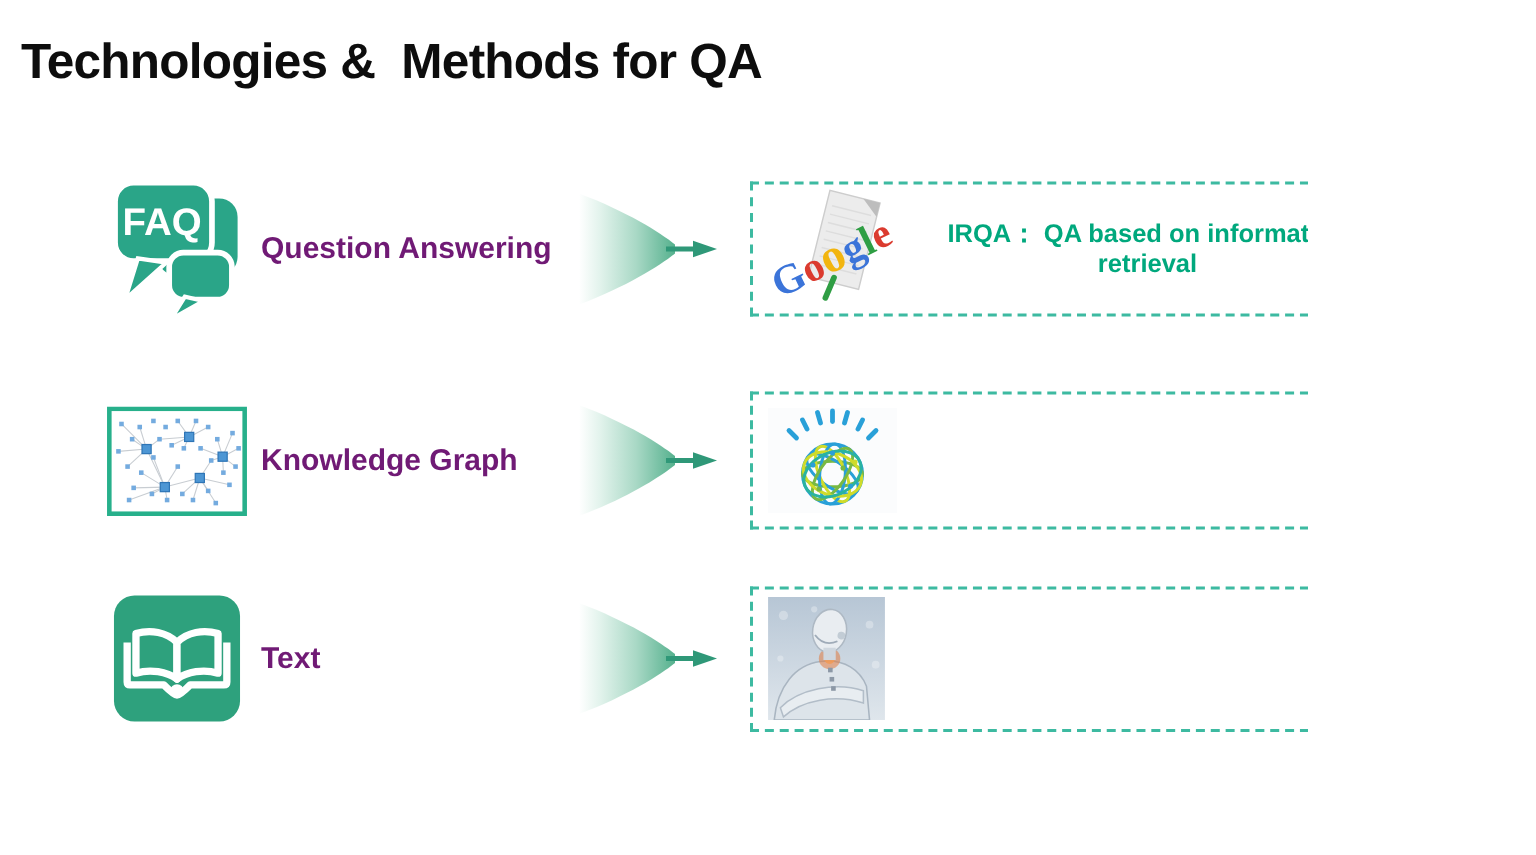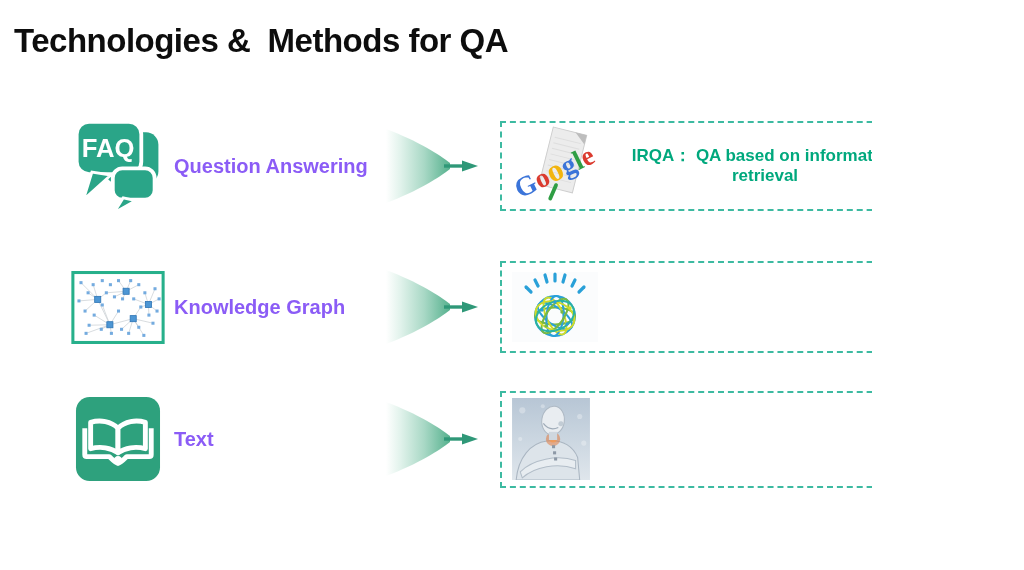--- a/index.html
+++ b/index.html
@@ -5,21 +5,21 @@
   html,body{margin:0;padding:0;background:#ffffff;}
   .slide{position:relative;width:872px;height:570px;background:#ffffff;overflow:hidden;
          font-family:"Liberation Sans",sans-serif;}
   .title{position:absolute;left:14px;top:22px;font-size:33px;font-weight:bold;color:#0d0d0d;
          white-space:pre;letter-spacing:-0.5px;}
   .row{position:absolute;left:70px;display:flex;align-items:center;}
   .r1{top:116px;height:100px;}
   .r2{top:260px;height:94px;}
   .r3{top:390px;height:98px;}
   .icon-cell{flex:0 0 96px;width:96px;display:flex;justify-content:center;align-items:center;}
-  .row-label{flex:0 0 212px;margin-left:8px;font-size:20px;font-weight:bold;color:#8b5cf6;line-height:1.15;}
+  .row-label{flex:0 0 212px;margin-left:8px;font-size:20px;font-weight:bold;color:#701a75;line-height:1.15;}
   .arrow-cell{flex:0 0 92px;display:flex;align-items:center;}
   .target-box{margin-left:22px;width:442px;border:2px dashed #3dbaa1;background:#ffffff;
               display:flex;align-items:center;padding:0 10px;box-sizing:border-box;}
   .b1{height:90px;} .b2{height:92px;} .b3{height:97px;}
   .box-img{flex:0 0 auto;display:flex;align-items:center;}
   .box-text{flex:1;text-align:center;font-size:17px;font-weight:bold;color:#00a87d;line-height:1.2;padding:0 2px;}
   svg{display:block;}
 </style>
 </head>
 <body>

